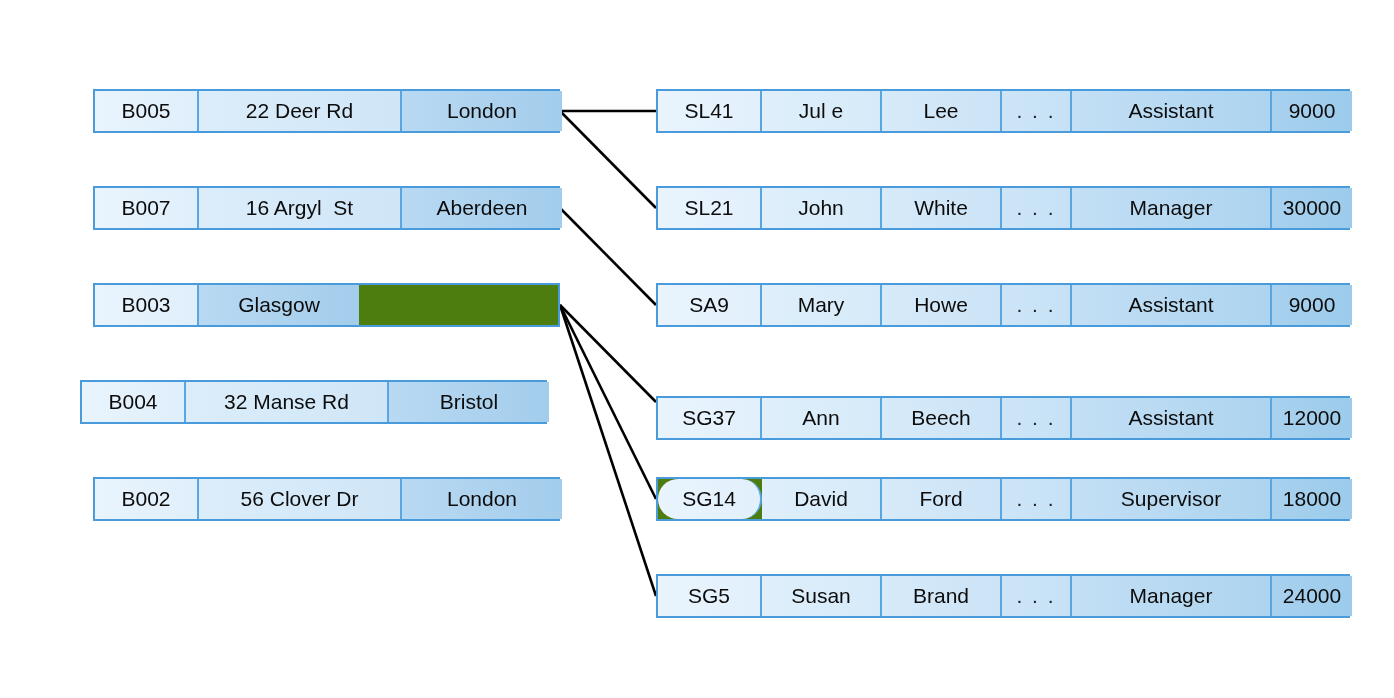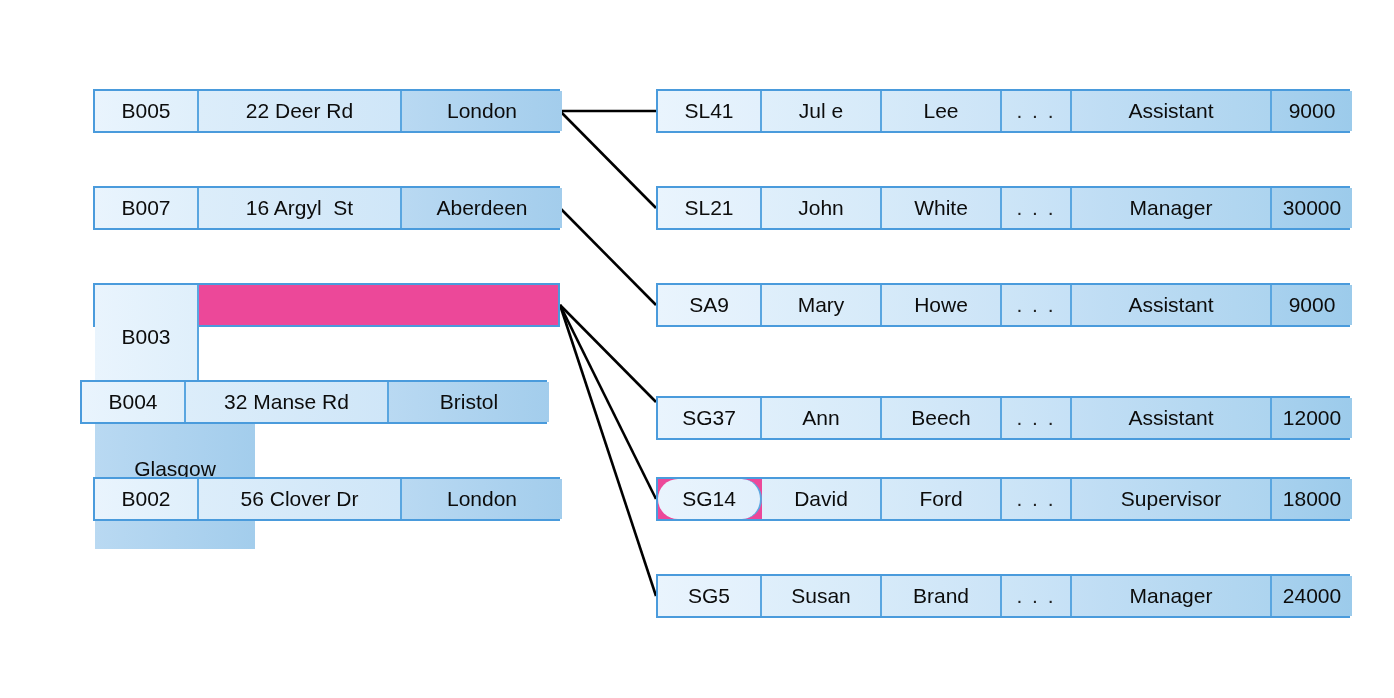--- a/index.html
+++ b/index.html
@@ -25,21 +25,21 @@
     top: 0;
     width: 1394px;
     height: 698px;
     z-index: 1;
   }
   .row {
     position: absolute;
     display: flex;
     box-sizing: border-box;
     border: 2px solid #4A9BDC;
-    background: #ec4899;
+    background: #4d7c0f;
     z-index: 2;
     height: 44px;
   }
   .cell {
     box-sizing: border-box;
     display: flex;
     align-items: center;
     justify-content: center;
     font-size: 21px;
     color: #0c0c0c;
@@ -83,21 +83,21 @@
 <div class="row left" style="left: 93px; top: 89px; width: 467px; height: 44px;">
       <div class="cell c0" style="width: 104px; flex: 0 0 104px;">B005</div>
       <div class="cell c1" style="width: 203px; flex: 0 0 203px;">22 Deer Rd</div>
       <div class="cell c2" style="width: 160px; flex: 0 0 160px;">London</div>
     </div>
     <div class="row left" style="left: 93px; top: 186px; width: 467px; height: 44px;">
       <div class="cell c0" style="width: 104px; flex: 0 0 104px;">B007</div>
       <div class="cell c1" style="width: 203px; flex: 0 0 203px;">16 Argyl  St</div>
       <div class="cell c2" style="width: 160px; flex: 0 0 160px;">Aberdeen</div>
     </div>
-    <div class="row left" style="left: 93px; top: 283px; width: 467px; height: 44px; flex-direction: column;">
+    <div class="row left" style="left: 93px; top: 283px; width: 467px; height: 44px;">
       <div class="cell c0" style="width: 104px; flex: 0 0 104px;">B003</div>
       <div class="cell c2" style="width: 160px; flex: 0 0 160px;">Glasgow</div>
     </div>
     <div class="row left" style="left: 80px; top: 380px; width: 467px; height: 44px;">
       <div class="cell c0" style="width: 104px; flex: 0 0 104px;">B004</div>
       <div class="cell c1" style="width: 203px; flex: 0 0 203px;">32 Manse Rd</div>
       <div class="cell c2" style="width: 160px; flex: 0 0 160px;">Bristol</div>
     </div>
     <div class="row left" style="left: 93px; top: 477px; width: 467px; height: 44px;">
       <div class="cell c0" style="width: 104px; flex: 0 0 104px;">B002</div>

